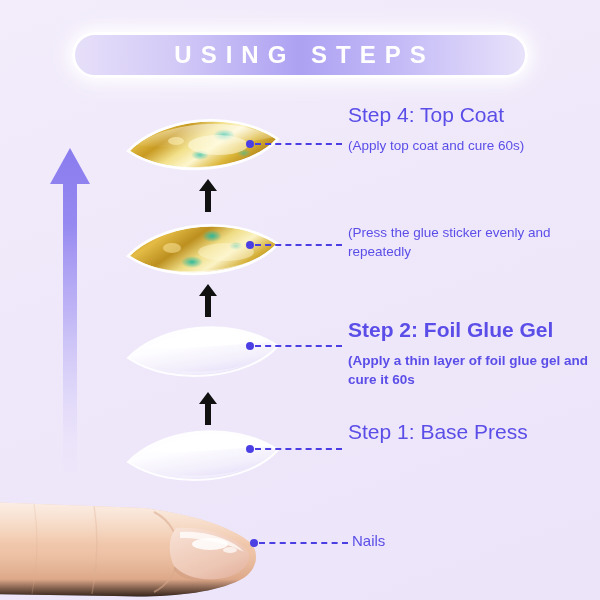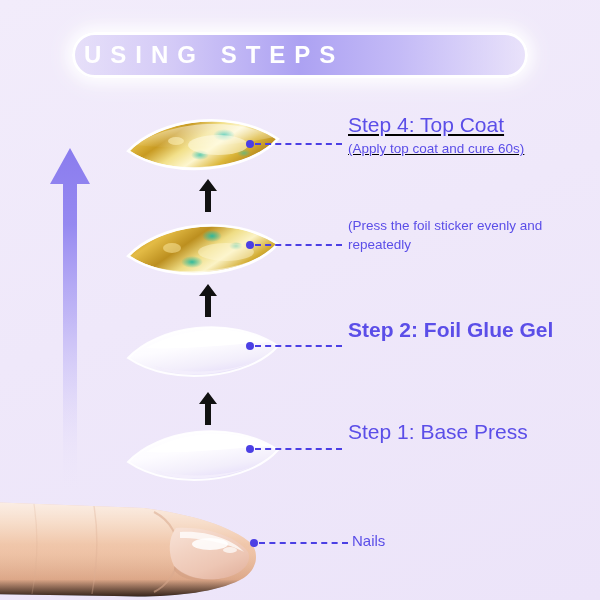--- a/index.html
+++ b/index.html
@@ -34,21 +34,21 @@
     background: linear-gradient(90deg,
         rgba(222,214,248,0.55) 0%,
         rgba(206,196,246,0.85) 22%,
         rgba(171,160,242,0.98) 50%,
         rgba(188,178,246,0.85) 72%,
         rgba(226,219,250,0.5) 100%);
     box-shadow: 0 0 14px 4px rgba(255,255,255,0.85),
                 0 0 26px 8px rgba(255,255,255,0.45);
     display: flex;
     align-items: center;
-    justify-content: flex-start;
+    justify-content: center;
   }
   .header-title {
     color: #ffffff;
     font-size: 24px;
     font-weight: bold;
     letter-spacing: 9px;
     text-indent: 9px;
     line-height: 1;
     white-space: nowrap;
   }
@@ -127,23 +127,23 @@
   .step-title {
     color: #5b4ee8;
     font-size: 21px;
     line-height: 25px;
     white-space: nowrap;
   }
   .step-desc {
     color: #5b4ee8;
     font-size: 13.5px;
     line-height: 19px;
-    margin-top: 2px;
-  }
-  .text-4 { top: 112px; text-decoration: underline; }
+    margin-top: 9px;
+  }
+  .text-4 { top: 102px; }
   .text-3 { top: 214px; }
   .text-2 { top: 317px; font-weight: bold; }
   .text-1 { top: 419px; }
 
   .nails-label {
     position: absolute;
     left: 352px;
     top: 528px;
     color: #5b4ee8;
     font-size: 15px;
@@ -361,25 +361,26 @@
     <span class="dot"></span>
     <span class="dash"></span>
   </div>
 
   <div class="step-text text-4">
     <div class="step-title">Step 4: Top Coat</div>
     <div class="step-desc">(Apply top coat and cure 60s)</div>
   </div>
 
   <div class="step-text text-3">
-    <div class="step-desc">(Press the foil sticker evenly and repeatedly</div>
+    <div class="step-desc">(Press the glue sticker evenly and repeatedly</div>
   </div>
 
   <div class="step-text text-2">
     <div class="step-title">Step 2: Foil Glue Gel</div>
+    <div class="step-desc">(Apply a thin layer of foil glue gel and cure it 60s</div>
   </div>
 
   <div class="step-text text-1">
     <div class="step-title">Step 1: Base Press</div>
   </div>
 
   <div class="nails-label">Nails</div>
 
 </div>
 

